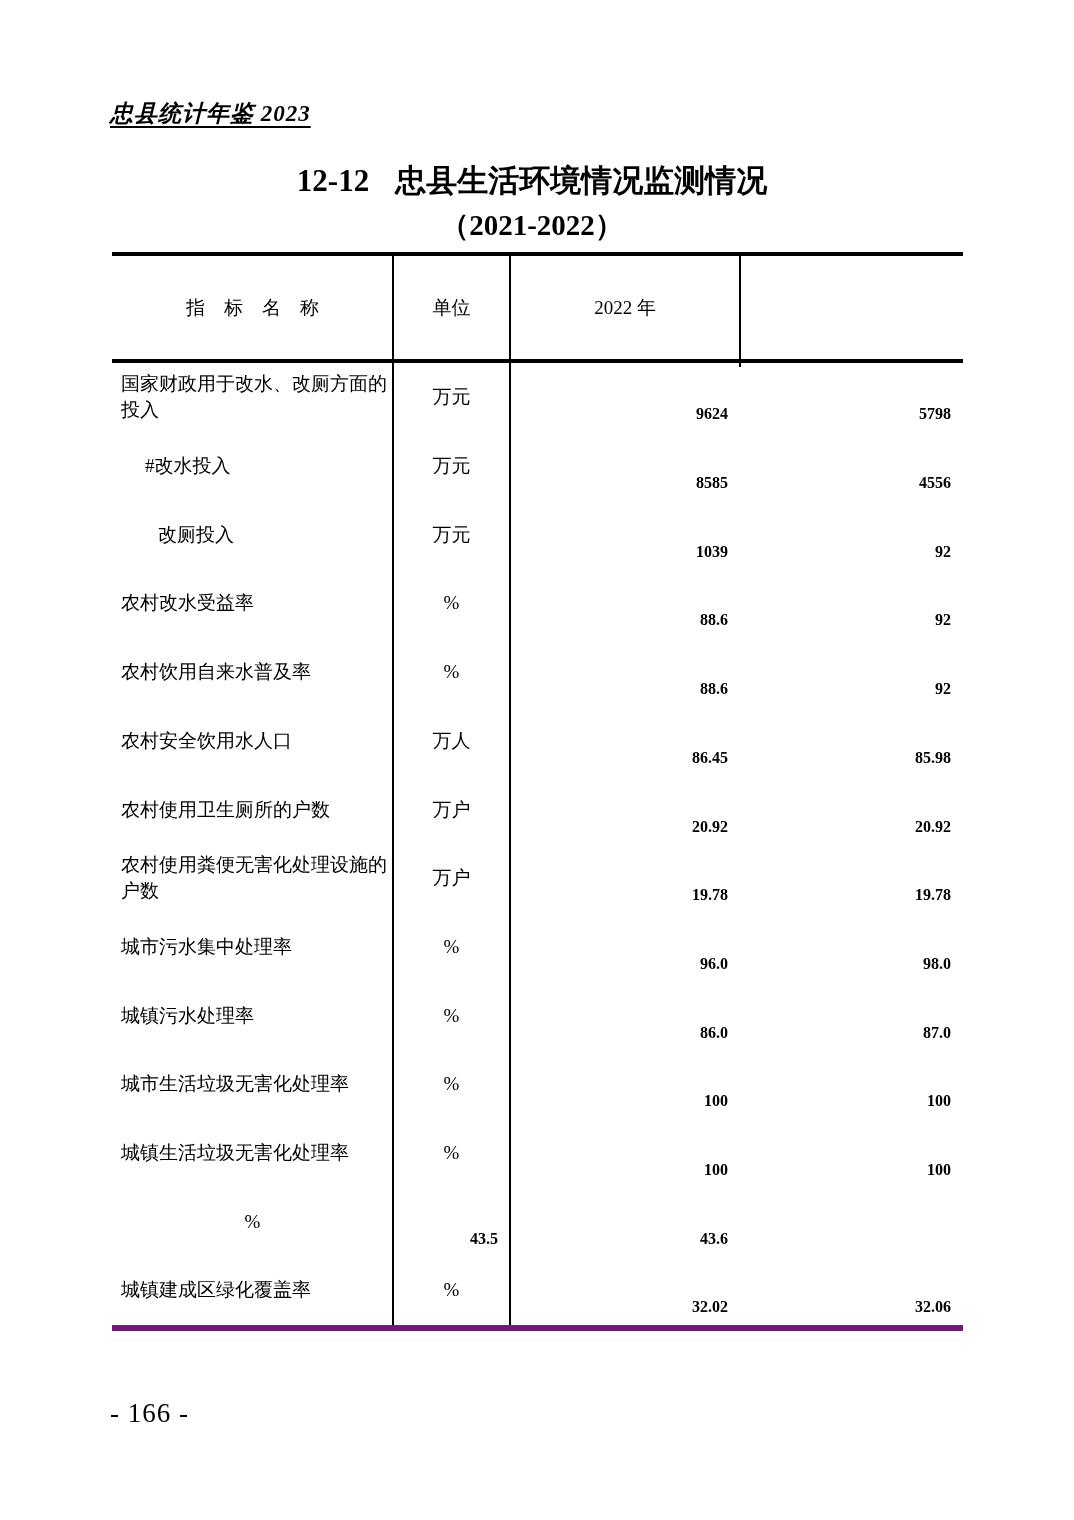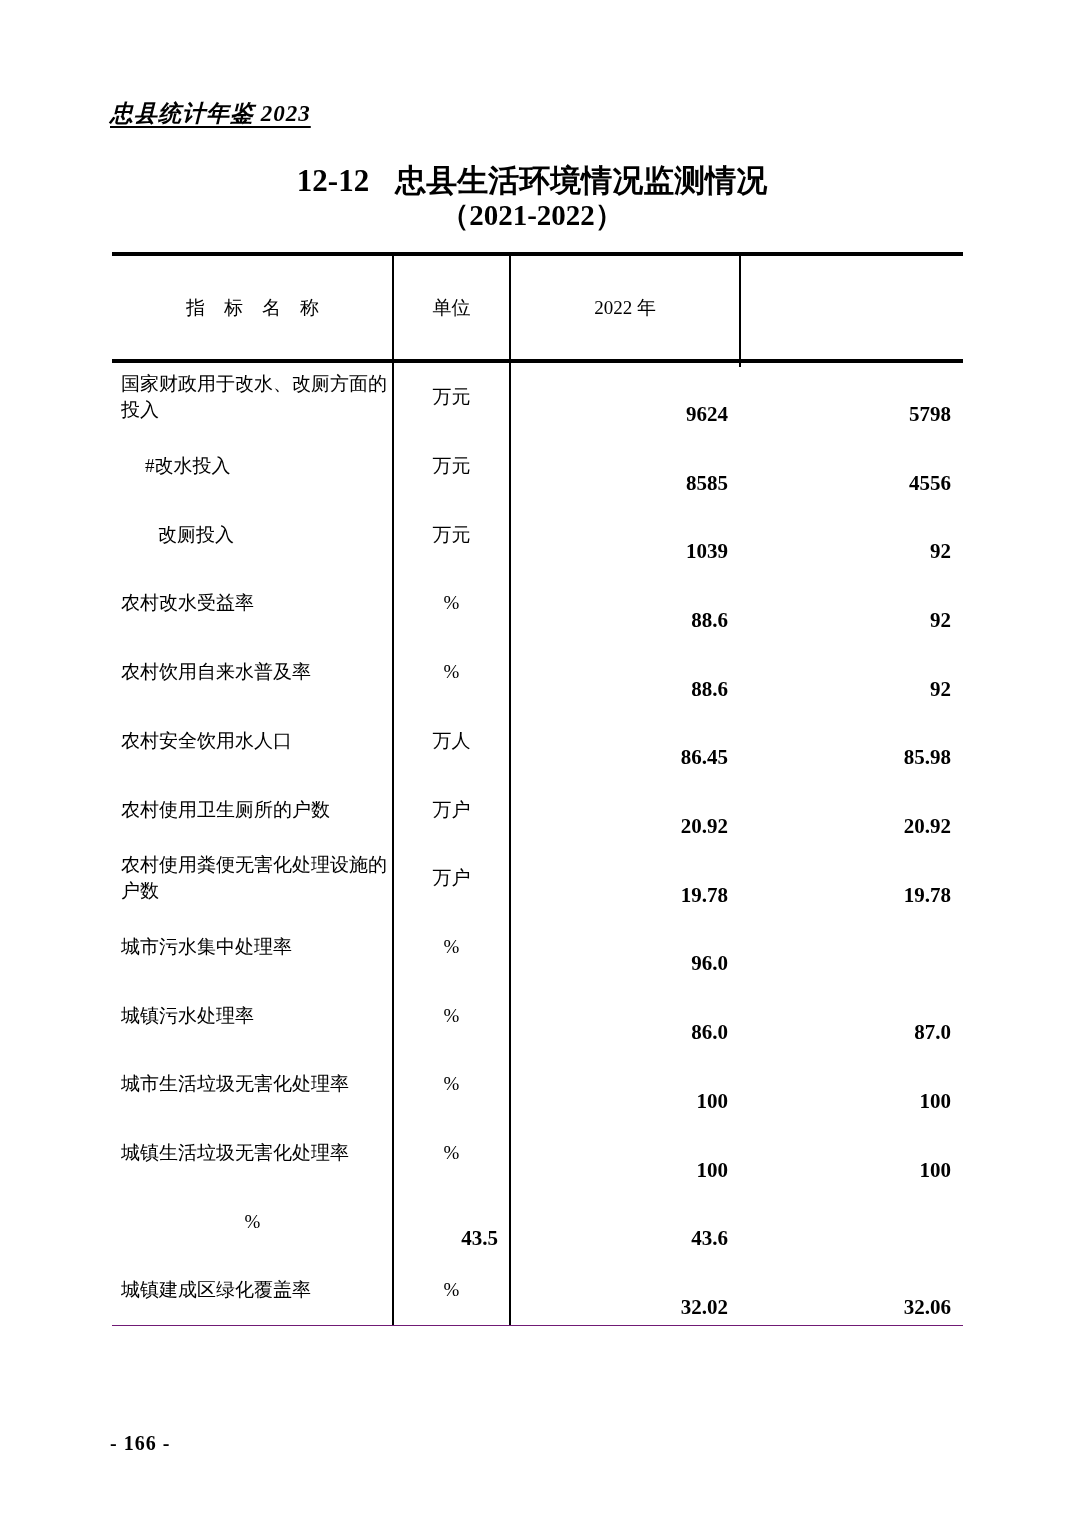--- a/index.html
+++ b/index.html
@@ -21,58 +21,58 @@
     letter-spacing:1px;
   }
   .table-title {
     position:absolute; top:160px; left:0; width:100%;
     text-align:center;
     font-size:31px; font-weight:bold;
     white-space:nowrap;
   }
   .table-title .table-number { margin-right:26px; }
   .table-subtitle {
-    position:absolute; top:196px; left:0; width:100%;
+    position:absolute; top:206px; left:0; width:100%;
     text-align:center;
     font-size:29px; font-weight:bold;
   }
   .stat-table {
     position:absolute; left:112px; top:252px; width:851px;
     border-top:4px solid #000;
-    border-bottom:1px solid #701a75;
+    border-bottom:6px solid #701a75;
   }
   .cols {
     display:grid;
     grid-template-columns:281px 117px 230px 223px;
   }
   .thead { height:107px; border-bottom:4px solid #000; }
   .hcell {
     display:flex; align-items:center; justify-content:center;
     font-size:19px;
   }
   .trow { height:68.71px; }
   .cell { display:flex; align-items:center; font-size:19px; }
   .c-indicator { justify-content:flex-start; }
   .indent-0 { padding-left:9px; }
   .indent-1 { padding-left:33px; }
   .indent-2 { padding-left:46px; }
   .c-unit { justify-content:center; }
   .c-val {
     justify-content:flex-end; padding-right:12px;
-    font-size:21px; font-weight:bold;margin-top:34px;
+    font-size:16px; font-weight:bold;margin-top:34px;
   }
   .vrule {
     position:absolute; width:2px; background:#000; top:0;
   }
   .vrule-1 { left:280px; bottom:0; }
   .vrule-2 { left:397px; bottom:0; }
   .vrule-3 { left:627px; height:111px; }
   .page-number {
-    position:absolute; left:110px; top:1432px;
-    font-size:20px; font-weight:bold;
+    position:absolute; left:110px; top:1398px;
+    font-size:27px; font-weight:normal;
     letter-spacing:1px;
   }
 </style>
 </head>
 <body>
 
 <div class="page">
 
   <div class="yearbook-header">忠县统计年鉴 2023</div>
 
@@ -143,20 +143,21 @@
     <div class="cell c-indicator indent-0">农村使用粪便无害化处理设施的户数</div>
     <div class="cell c-unit">万户</div>
     <div class="cell c-val">19.78</div>
     <div class="cell c-val">19.78</div>
   </div>
 
   <div class="trow cols">
     <div class="cell c-indicator indent-0">城市污水集中处理率</div>
     <div class="cell c-unit">%</div>
     <div class="cell c-val">96.0</div>
+    <div class="cell c-val">98.0</div>
   </div>
 
   <div class="trow cols">
     <div class="cell c-indicator indent-0">城镇污水处理率</div>
     <div class="cell c-unit">%</div>
     <div class="cell c-val">86.0</div>
     <div class="cell c-val">87.0</div>
   </div>
 
   <div class="trow cols">

